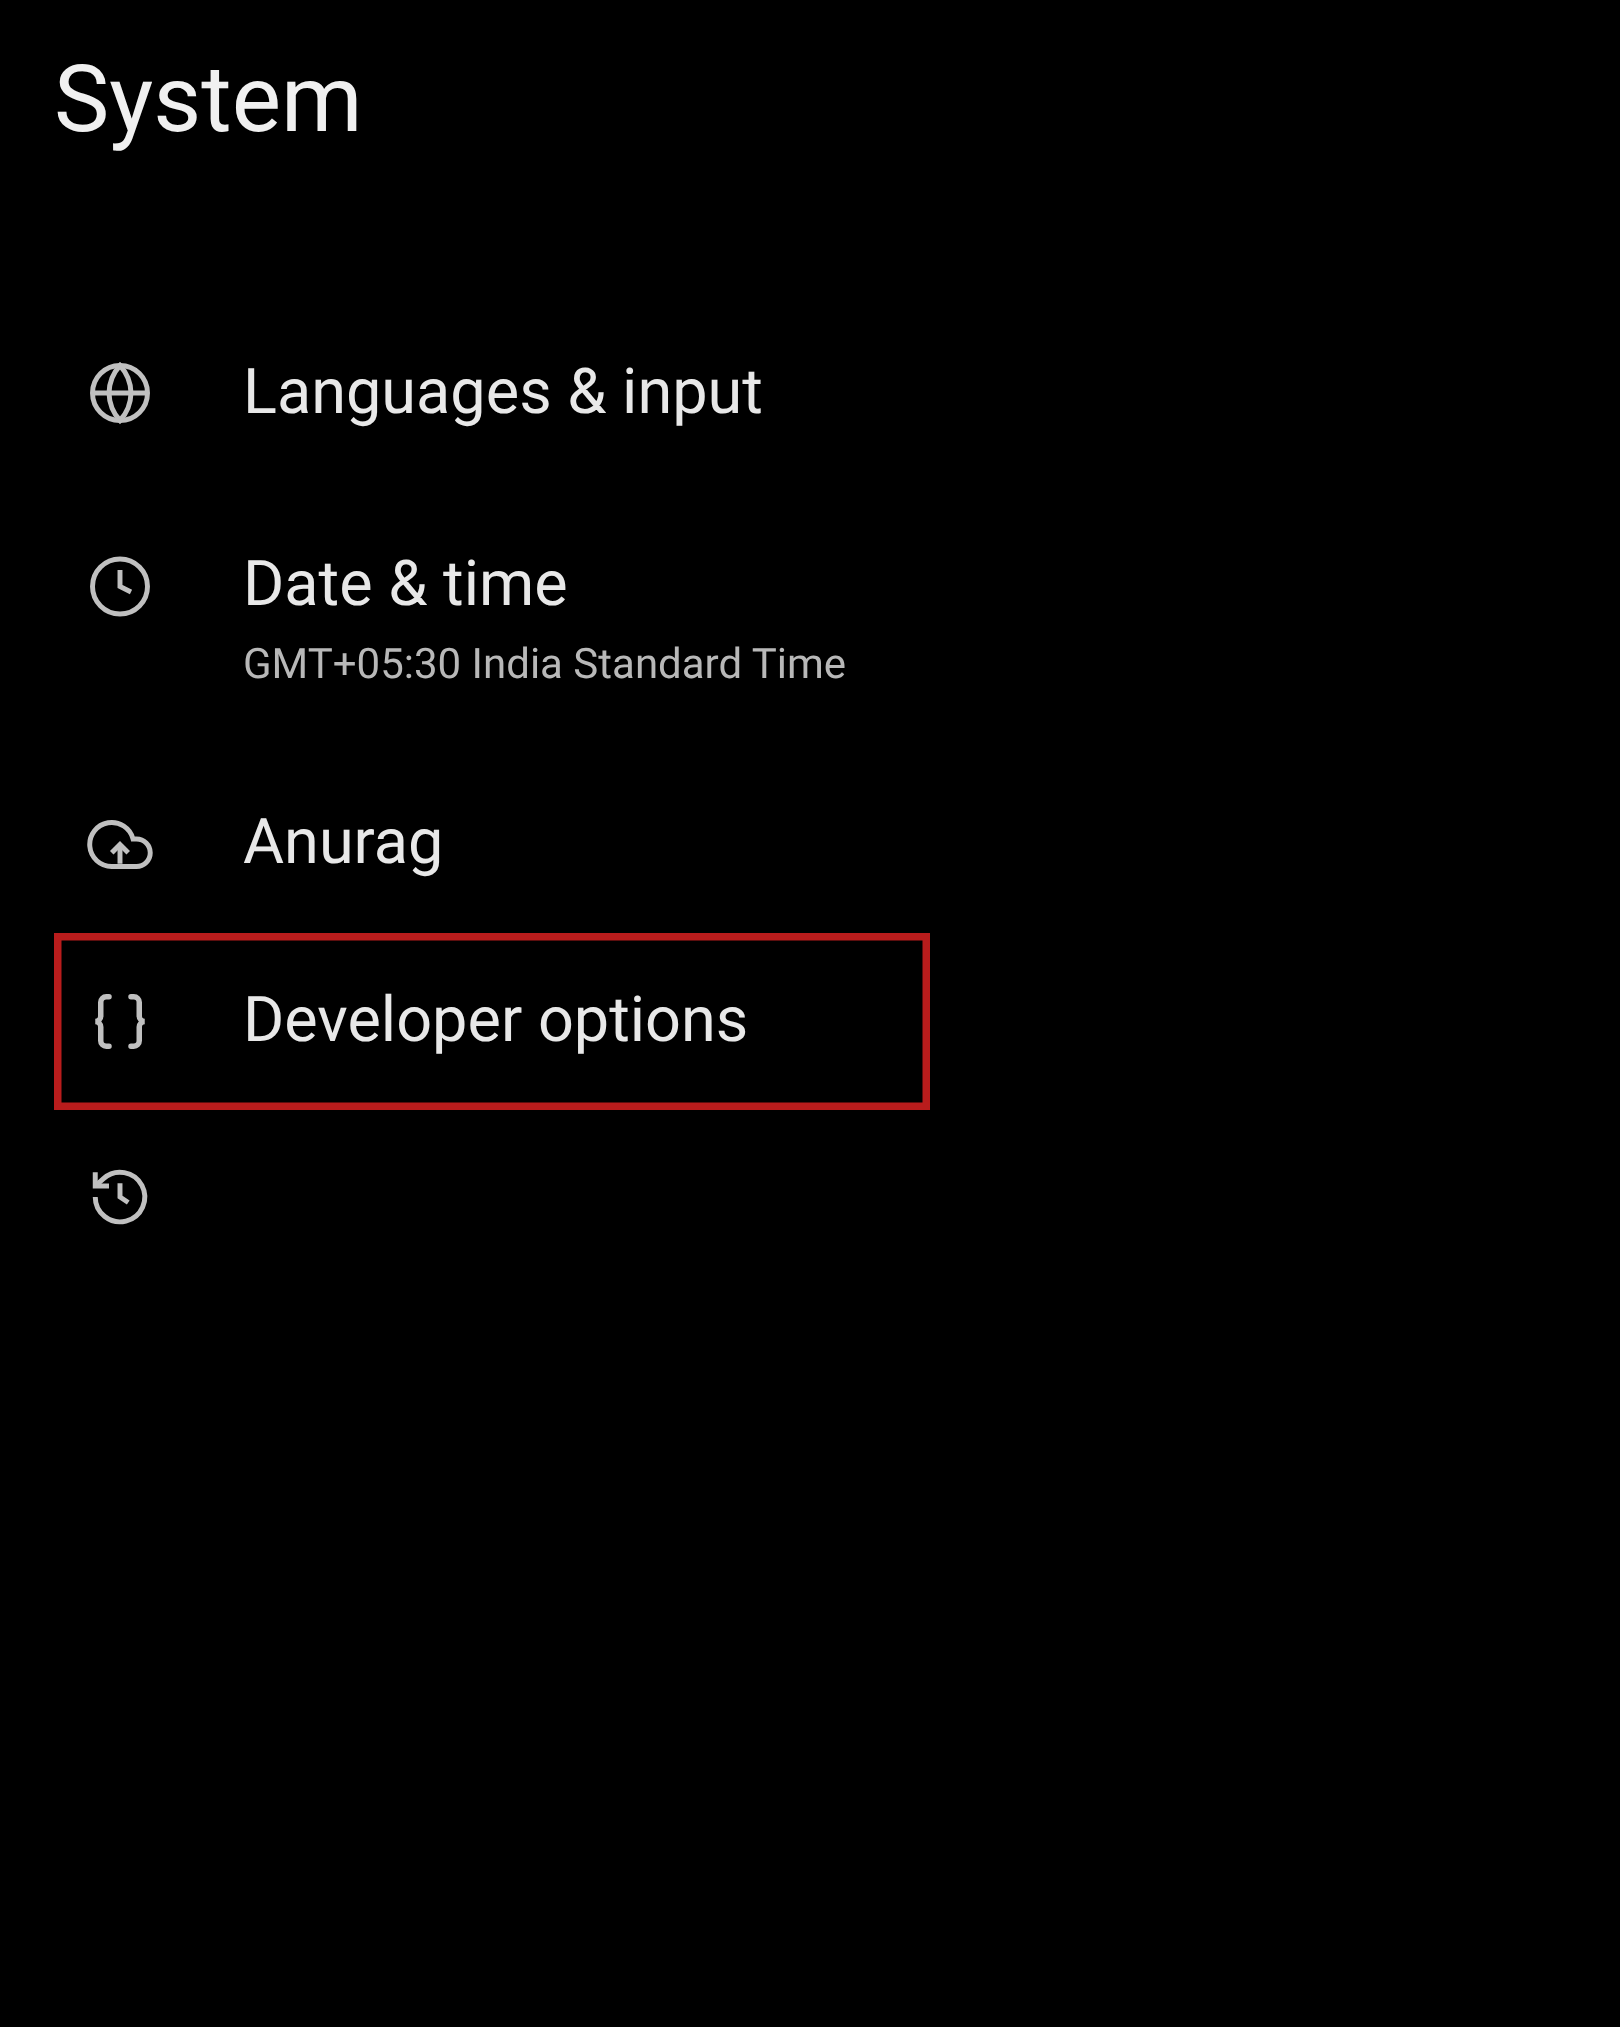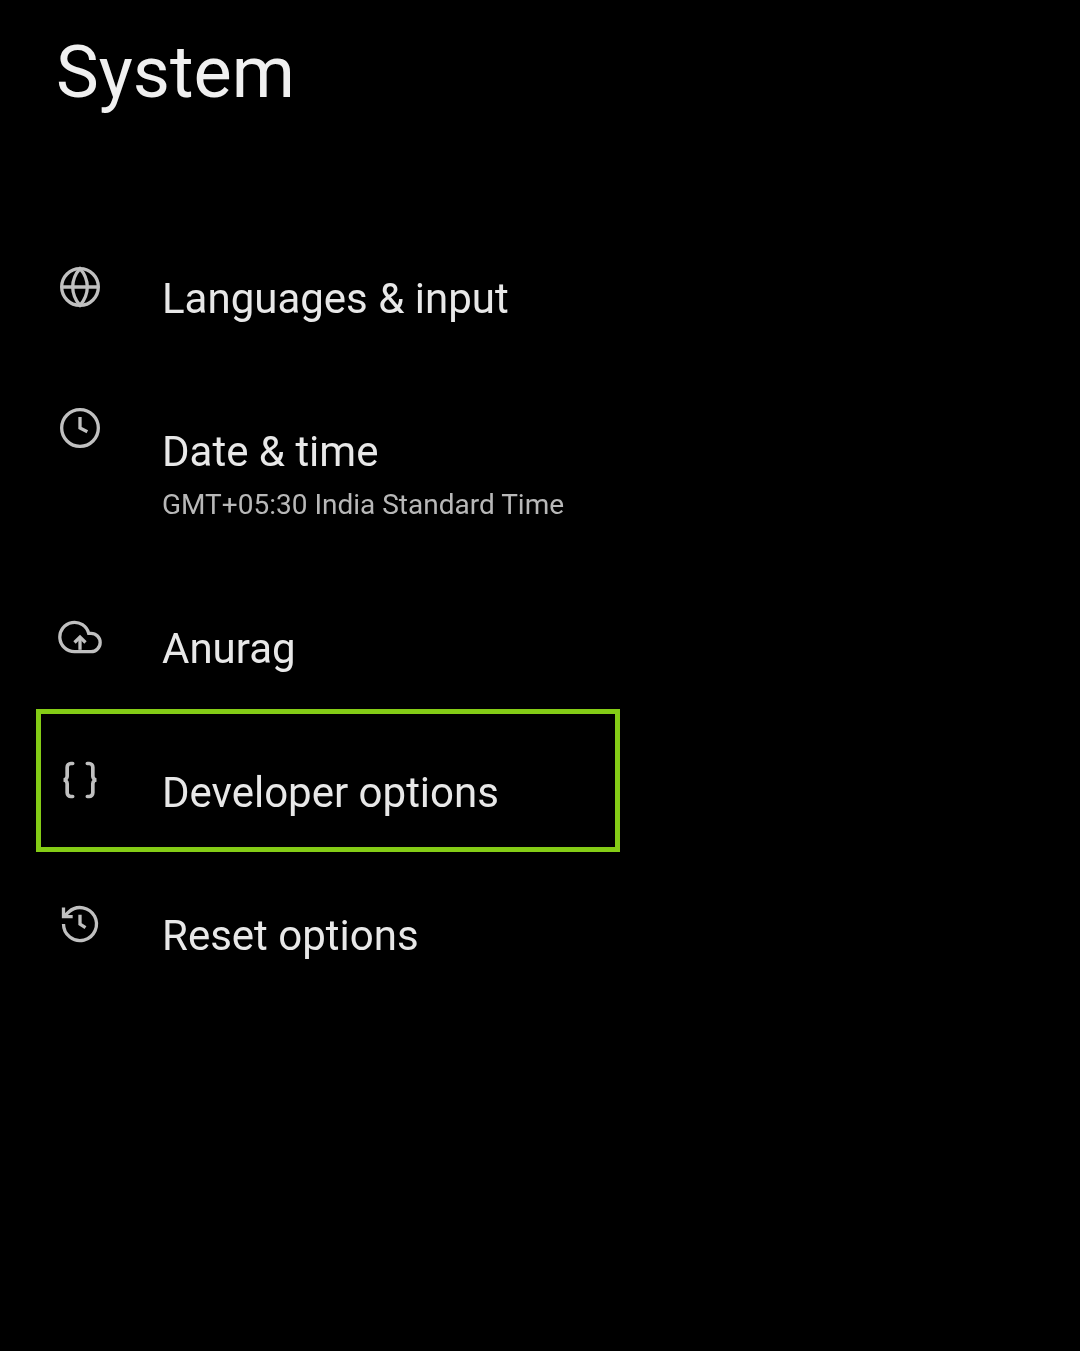--- a/index.html
+++ b/index.html
@@ -9,38 +9,38 @@
     }
     body {
       width: 1080px;
       height: 1351px;
       background: #000000;
       font-family: -apple-system, BlinkMacSystemFont, 'Segoe UI', Roboto, sans-serif;
       color: #e0e0e0;
       padding: 30px 0 0 0;
     }
     .page-title {
-      font-size: 72px;
+      font-size: 62px;
       font-weight: 400;
       color: #f0f0f0;
-      padding-left: 56px;
+      padding-left: 36px;
       margin-bottom: 100px;
     }
     .menu-list {
       display: flex;
       flex-direction: column;
     }
     .menu-item {
       display: flex;
       align-items: center;
       padding: 34px 0 34px 56px;
       cursor: pointer;
     }
     .menu-item.highlighted {
-      border: 5px solid #84cc16;
+      border: 5px solid #b91c1c;
       margin-left: 36px;
       margin-right: 460px;
       padding-left: 15px;
       padding-top: 29px;
       padding-bottom: 29px;
     }
     .icon-wrapper {
       width: 48px;
       height: 48px;
       display: flex;
@@ -48,21 +48,20 @@
       justify-content: center;
       margin-right: 58px;
     }
     .menu-item.with-subtitle .icon-wrapper {
       align-self: flex-start;
       margin-top: 2px;
     }
     .text-wrapper {
       display: flex;
       flex-direction: column;
-      margin-top: 25px;
     }
     .item-label {
       font-size: 42px;
       font-weight: 400;
       color: #e8e8e8;
       line-height: 1.2;
     }
     .item-subtitle {
       font-size: 28px;
       color: #b8b8b8;
@@ -139,18 +138,15 @@
   </div>
 
   <div class="menu-item">
     <span class="icon-wrapper">
       <svg viewBox="0 0 24 24" fill="none" stroke="#c0c0c0" stroke-width="1.8">
         <path d="M3 12a9 9 0 1 0 3-6.7L3 8"></path>
         <polyline points="3 3 3 8 8 8"></polyline>
         <polyline points="12 7 12 12 15 14"></polyline>
       </svg>
     </span>
-    <div class="text-wrapper">
-      <span class="item-label">Reset options</span>
-    </div>
   </div>
 
 </div>
 
 </body></html>

